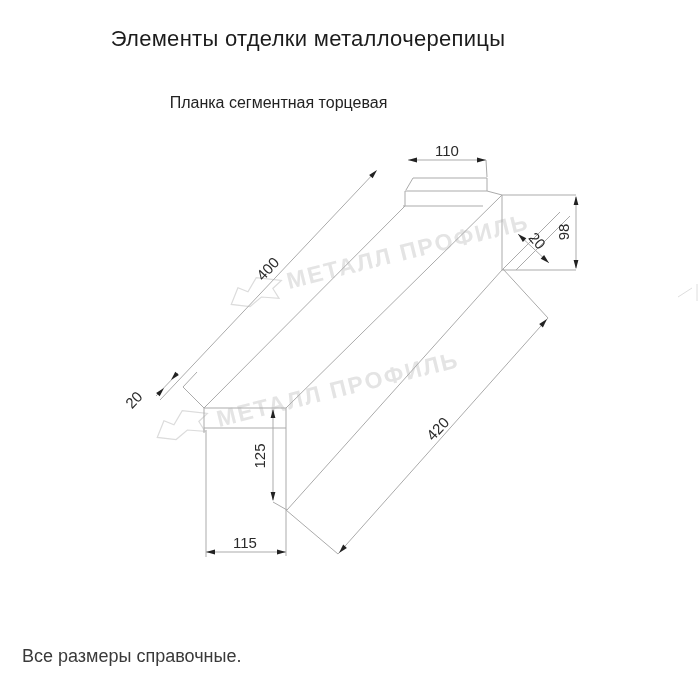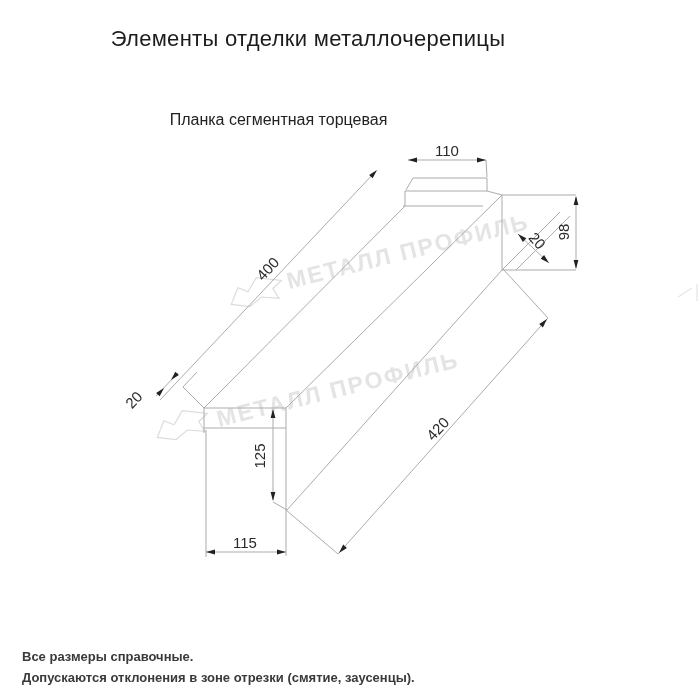--- a/index.html
+++ b/index.html
@@ -5,26 +5,26 @@
   html,body{margin:0;padding:0;}
   body{
     width:700px;height:700px;position:relative;background:#ffffff;overflow:hidden;
     font-family:"Liberation Sans", sans-serif;
   }
   .title{
     position:absolute;top:26px;left:0;width:616px;text-align:center;
     font-size:22px;color:#1c1c1c;letter-spacing:.3px;
   }
   .subtitle{
-    position:absolute;top:110px;left:0;width:557px;text-align:center;
+    position:absolute;top:93px;left:0;width:557px;text-align:center;
     font-size:16px;color:#222;line-height:20px;
   }
   .notes{
     position:absolute;left:22px;top:646px;
-    font-size:13px;color:#3a3a3a;line-height:21px;font-weight:bold;
+    font-size:18px;color:#3a3a3a;line-height:21px;
   }
   svg{position:absolute;top:0;left:0;}
   .thin{stroke:#ababab;stroke-width:1;fill:none;}
   .faint{stroke:#dedede;stroke-width:1;fill:none;}
   .arrow{fill:#222;stroke:none;}
   .dimtxt{font-size:15px;fill:#2b2b2b;}
   .wm{font-size:23px;font-weight:bold;letter-spacing:2px;}
   .logo{stroke:#dcdcdc;stroke-width:1.2;fill:none;}
 </style>
 </head>
@@ -111,14 +111,13 @@
     <text class="dimtxt" transform="translate(268,269) rotate(-47)" y="5" text-anchor="middle">400</text>
     <text class="dimtxt" transform="translate(134,400) rotate(-47)" y="5" text-anchor="middle">20</text>
     <text class="dimtxt" transform="translate(438,429) rotate(-47)" y="5" text-anchor="middle">420</text>
     <text class="dimtxt" transform="translate(260,456) rotate(-90)" y="5" text-anchor="middle">125</text>
     <text class="dimtxt" transform="translate(245,543)" y="5" text-anchor="middle">115</text>
   </g>
 </svg>
 
 <div class="notes">
   <div>Все размеры справочные.</div>
-  <div>Допускаются отклонения в зоне отрезки (смятие, заусенцы).</div>
 </div>
 
 </body></html>

